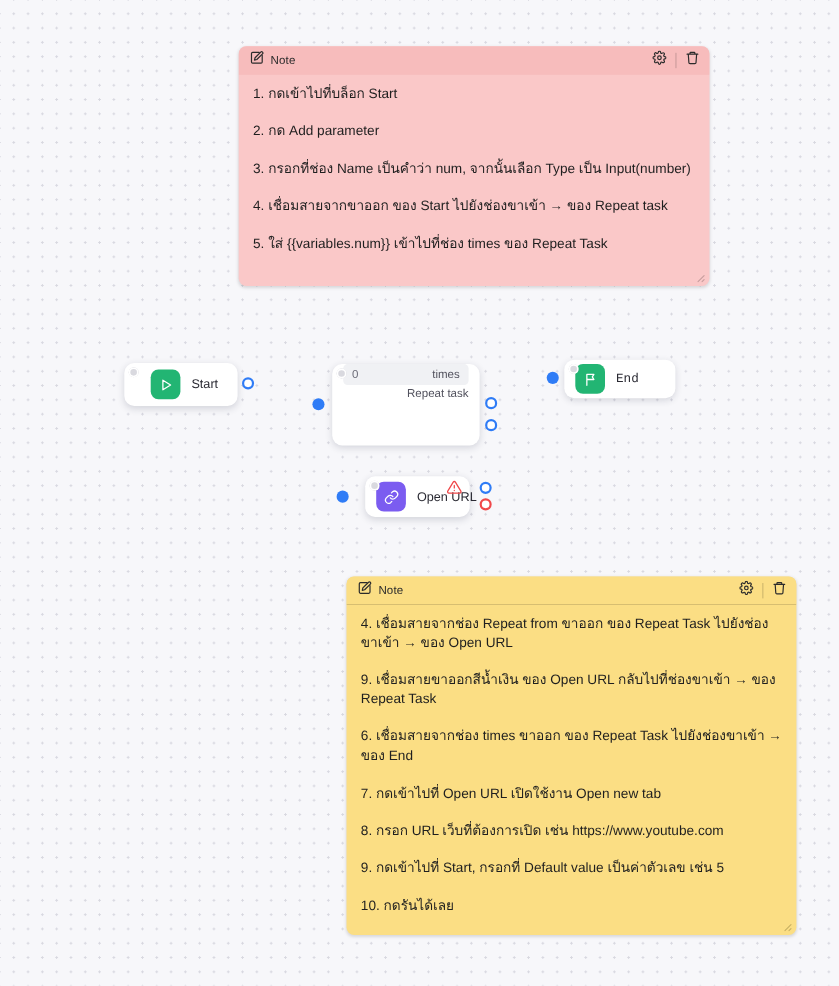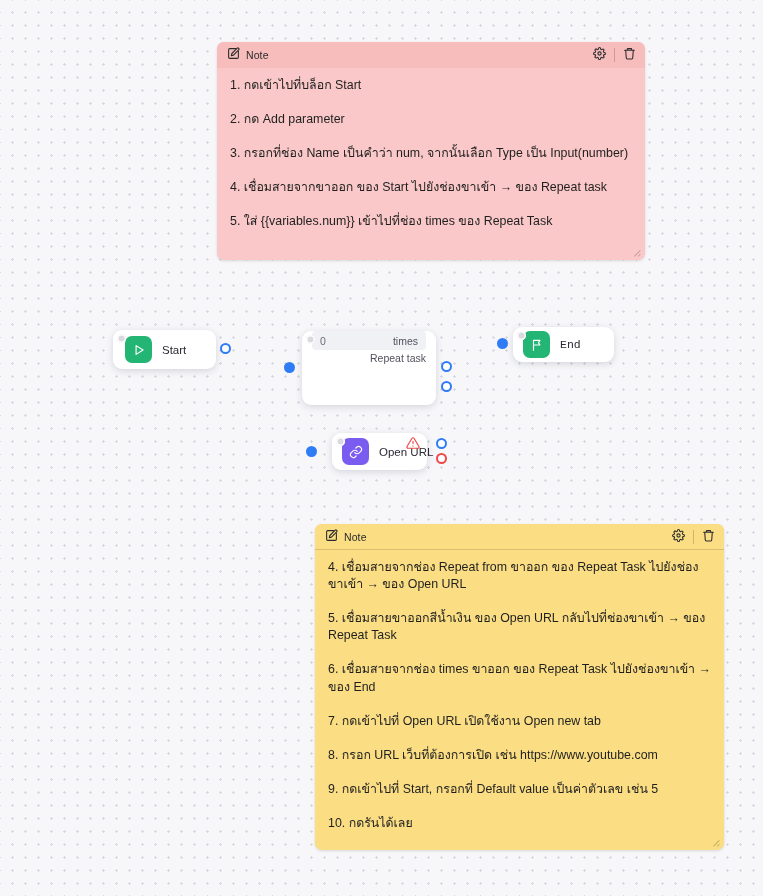--- a/index.html
+++ b/index.html
@@ -98,21 +98,21 @@
     background: #d9d9df;
     box-shadow: inset 0 0 0 1.5px #ffffff;
   }
 
   
   #node-start    { left: 113px; top: 330px; width: 103px; height: 39px; }
   #node-repeat   { left: 302px; top: 331px; width: 134px; height: 74px; }
   #node-openurl  { left: 332px; top: 433px; width: 95px;  height: 37px; }
   #node-end      { left: 513px; top: 327px; width: 101px; height: 35px; }
 
-  #node-start .node-row   { padding: 6px 12px; }
+  #node-start .node-row   { padding: 6px 24px; }
   #node-end .node-row     { padding: 4px 10px; font-family: Liberation Mono, monospace; }
   #node-openurl .node-row { padding: 5px 10px; }
   #node-repeat .node-row  { padding: 8px 10px 4px 10px; }
 
   .ic-start { background: #22b573; }
   .ic-repeat{ background: #2bbde0; }
   .ic-url   { background: #7b5cf0; }
   .ic-end   { background: #22b573; }
 
   
@@ -222,21 +222,21 @@
         <span class="divider"></span>
         <span>
           <svg width="13" height="13" viewBox="0 0 24 24" fill="none" stroke="#2b2b2b" stroke-width="2" stroke-linecap="round" stroke-linejoin="round">
             <path d="M3 6h18M8 6V4a1 1 0 0 1 1-1h6a1 1 0 0 1 1 1v2M19 6l-1 14a2 2 0 0 1-2 2H8a2 2 0 0 1-2-2L5 6"></path>
           </svg>
         </span>
       </span>
     </div>
     <div class="note-body">
       <p>4. เชื่อมสายจากช่อง Repeat from ขาออก ของ Repeat Task ไปยังช่องขาเข้า → ของ Open URL</p>
-      <p>5. เชื่อมสายขาออกสีน้ำเงิน ของ Open URL กลับไปที่ช่องขาเข้า → ของ Repeat Task</p>
+      <p>9. เชื่อมสายขาออกสีน้ำเงิน ของ Open URL กลับไปที่ช่องขาเข้า → ของ Repeat Task</p>
       <p>6. เชื่อมสายจากช่อง times ขาออก ของ Repeat Task ไปยังช่องขาเข้า → ของ End</p>
       <p>7. กดเข้าไปที่ Open URL เปิดใช้งาน Open new tab</p>
       <p>8. กรอก URL เว็บที่ต้องการเปิด เช่น https://www.youtube.com</p>
       <p>9. กดเข้าไปที่ Start, กรอกที่ Default value เป็นค่าตัวเลข เช่น 5</p>
       <p>10. กดรันได้เลย</p>
     </div>
     <svg class="resize-grip" viewBox="0 0 12 12" fill="none" stroke="#8a7a3b" stroke-width="1.1" stroke-linecap="round">
       <path d="M11 5 5 11M11 9l-2 2"></path>
     </svg>
   </div>

